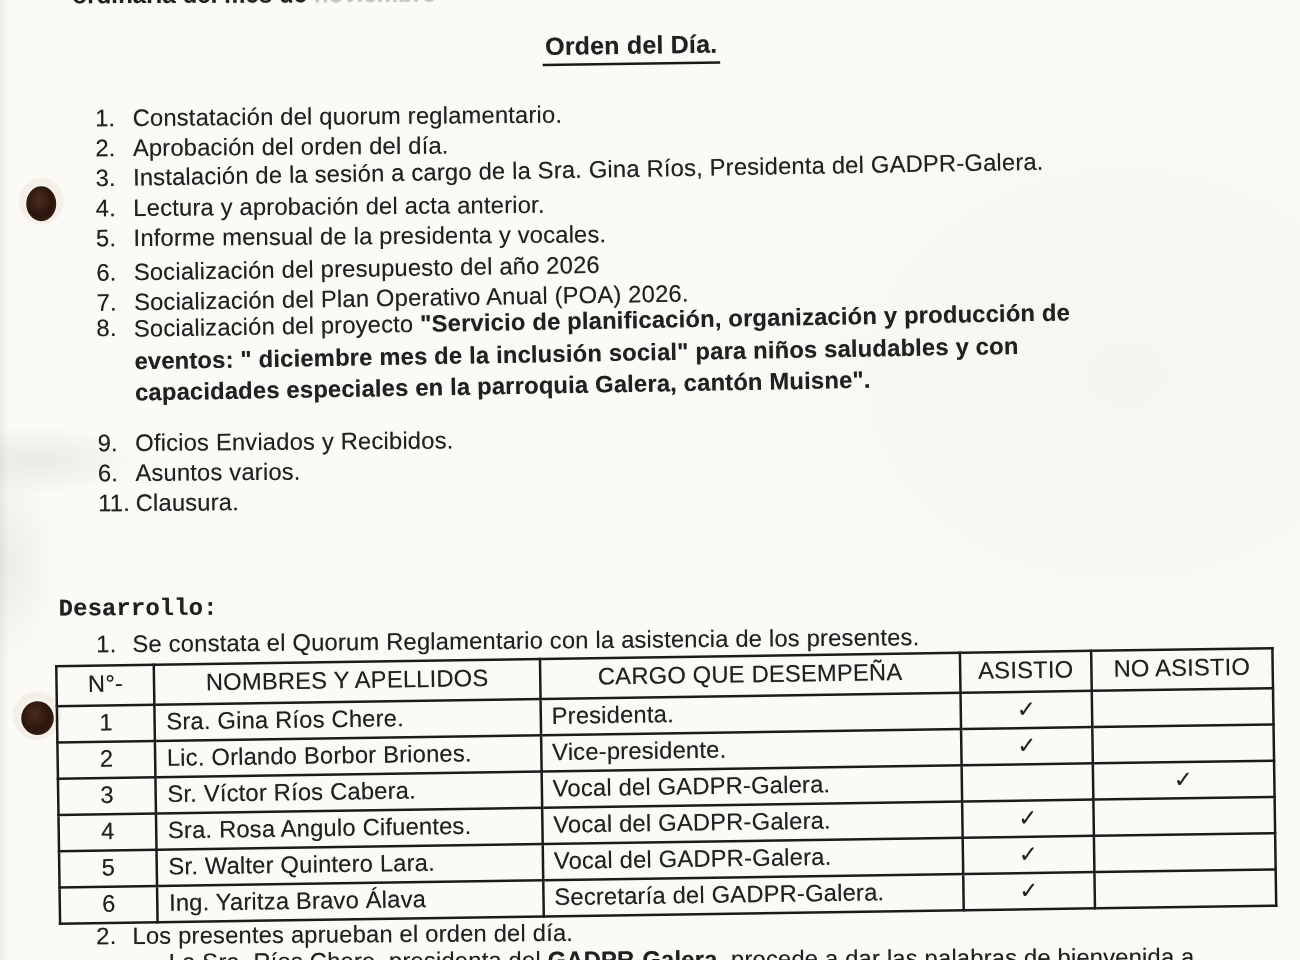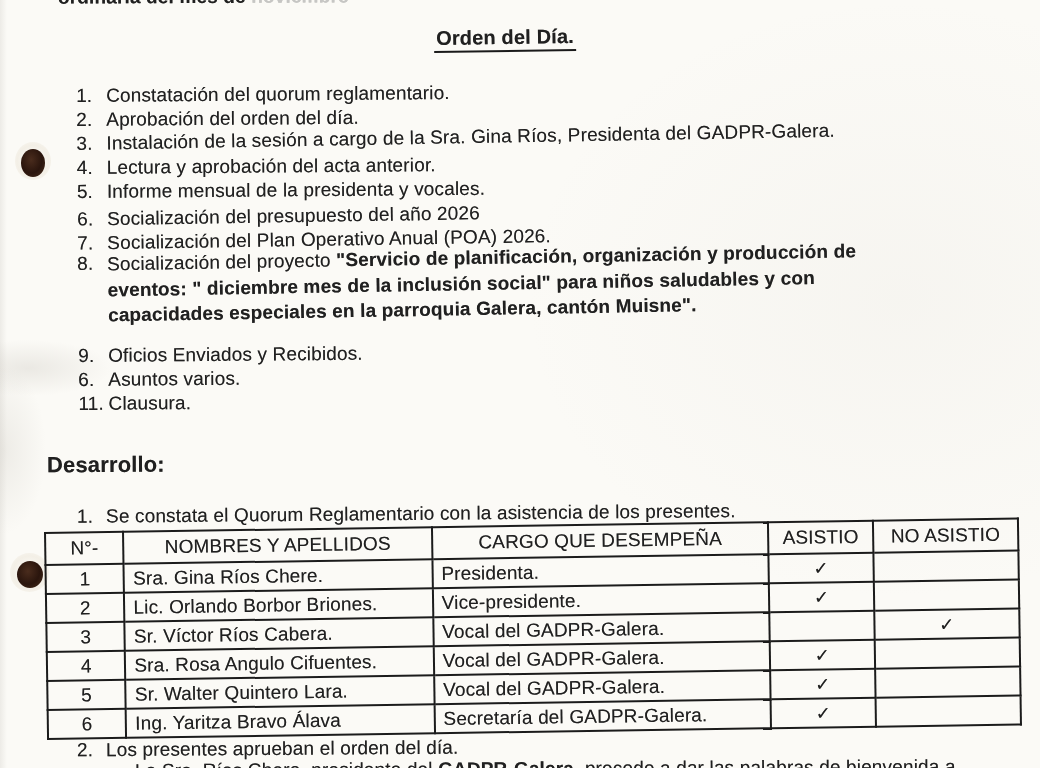--- a/index.html
+++ b/index.html
@@ -44,22 +44,22 @@
   }
   .ag-item{ display:flex; }
   .ag-num{ width:30px; flex:none; }
   .ag-text{ flex:1; }
   .ag-item.tilt-a{ transform:rotate(-0.45deg); }
   .ag-item.tilt-b{ transform:rotate(-0.55deg); transform-origin:0 50%; }
   .ag-item .bold-line{ font-weight:700; line-height:25.5px; }
   .ag-item.gap-before{ margin-top:15px; }
 
   .desarrollo{
-    position:absolute; left:47px; top:452px;
-    font-size:22px; font-weight:700; transform:rotate(-0.3deg);
+    position:absolute; left:47px; top:476px;
+    font-size:19px; font-weight:700; transform:rotate(-0.3deg);font-family:Liberation Mono, monospace;
   }
 
   .dev-line{
     position:absolute; display:flex; font-size:19px; line-height:23px; white-space:nowrap;
   }
   .dev-line .ag-num{ width:29px; }
   .dev-1{ left:77px; top:502px; transform:rotate(-0.5deg); }
   .dev-2{ left:77px; top:737px; transform:rotate(-0.4deg); }
 
   

